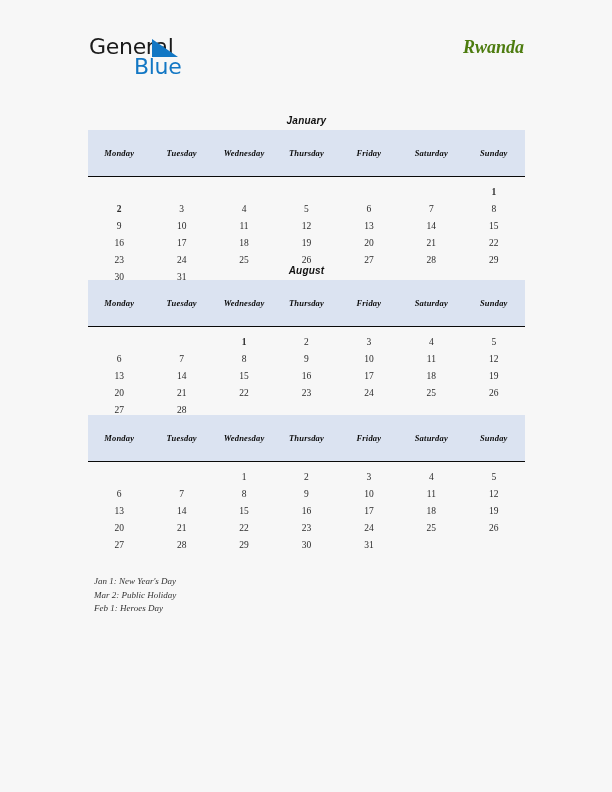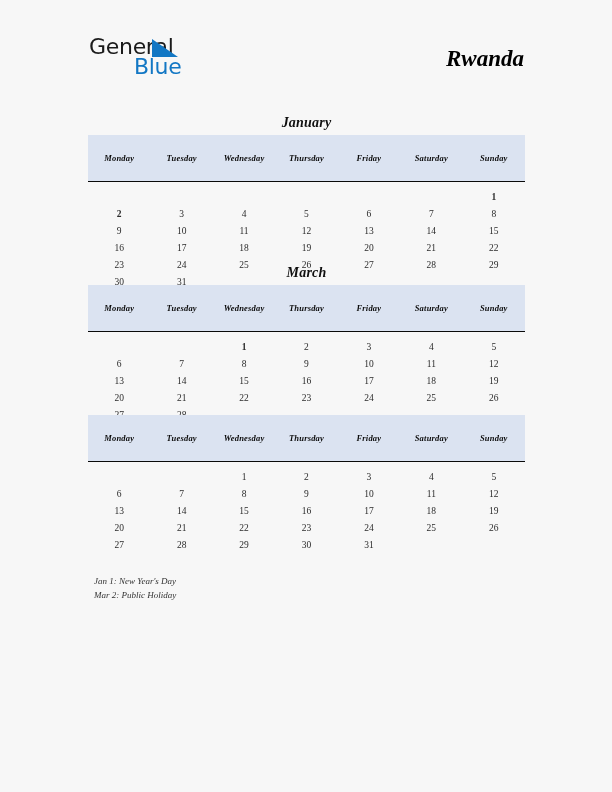--- a/index.html
+++ b/index.html
@@ -68,39 +68,39 @@
     font-weight: bold;
     font-size: 27px;
     color: #27406b;
     line-height: 1.15;
     white-space: nowrap;
   }
   .title-sub {
     font-family: "Liberation Serif", serif;
     font-style: italic;
     font-weight: bold;
-    font-size: 23px;
-    color: #000000;
+    font-size: 18px;
+    color: #4d7c0f;
     line-height: 1.3;
-    margin-top: 14px;
+    margin-top: 6px;
     white-space: nowrap;
   }
 
   
   .month-block {
     position: absolute;
     left: 88px;
     width: 437px;
   }
   .month-name {
     text-align: center;
-    font-family: Liberation Serif, serif;
+    font-family: Liberation Sans, sans-serif;
     font-style: italic;
     font-weight: bold;
-    font-size: 14px;
+    font-size: 10px;
     color: #101010;
     margin-bottom: 4px;
     letter-spacing: 0.2px;
   }
   table.cal {
     width: 437px;
     border-collapse: collapse;
     table-layout: fixed;
   }
   table.cal th {
@@ -242,21 +242,21 @@
               <td></td>
               <td></td>
               <td></td>
               <td></td>
               <td></td>
             </tr>
           </tbody>
         </table>
       </div>
       <div class="month-block" style="top: 265px;">
-        <div class="month-name">March</div>
+        <div class="month-name">August</div>
         <table class="cal">
           <thead>
             <tr>
               <th>Monday</th>
               <th>Tuesday</th>
               <th>Wednesday</th>
               <th>Thursday</th>
               <th>Friday</th>
               <th>Saturday</th>
               <th>Sunday</th>
@@ -389,15 +389,16 @@
               <td></td>
             </tr>
           </tbody>
         </table>
       </div>
     </div>
 
   <div class="legend">
     <div class="legend-line">Jan 1: New Year's Day</div>
     <div class="legend-line">Mar 2: Public Holiday</div>
+    <div class="legend-line">Feb 1: Heroes Day</div>
   </div>
 
 </div>
 
 </body></html>

